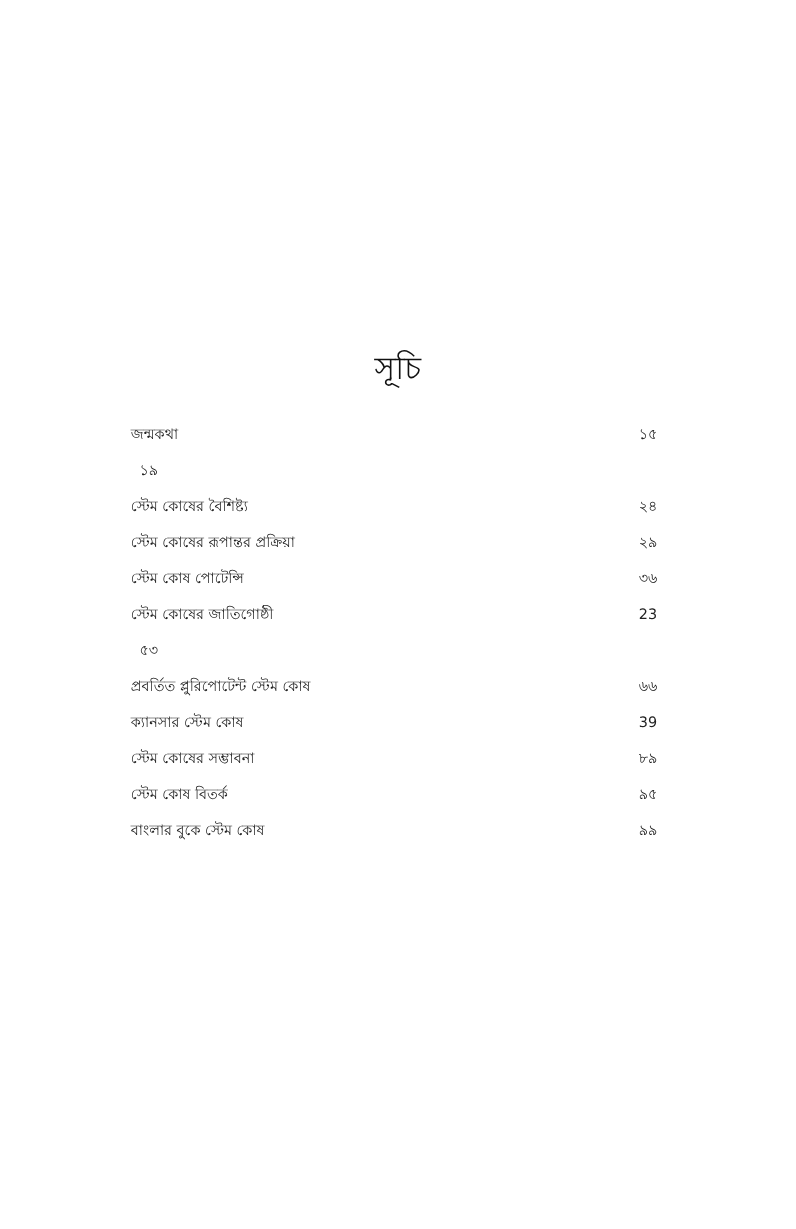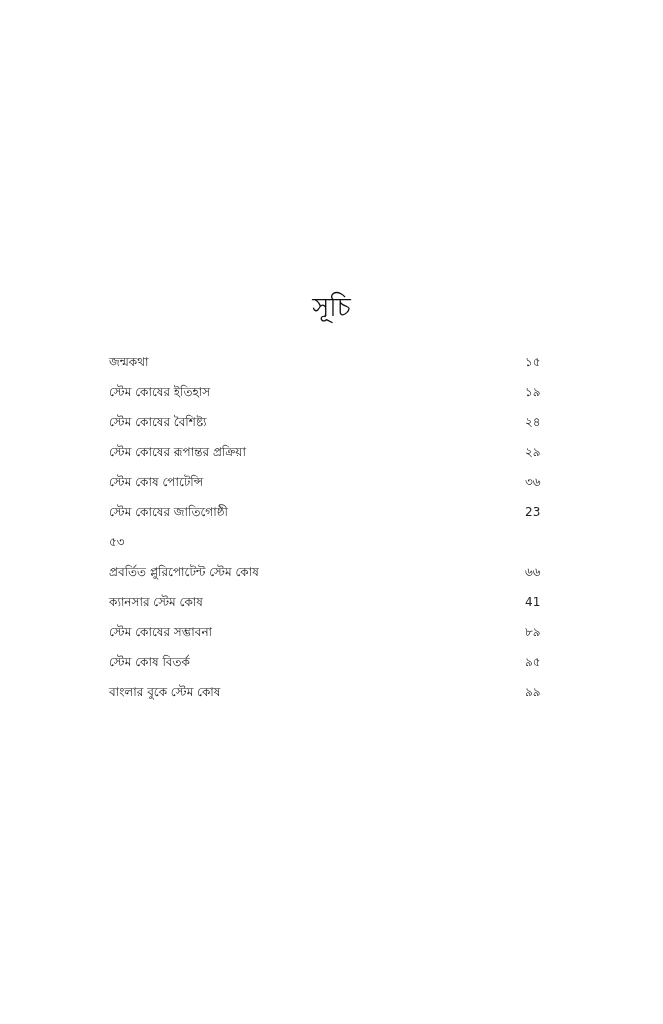--- a/index.html
+++ b/index.html
@@ -23,21 +23,20 @@
     }
     .toc-title {
       position: absolute;
       top: 288px;
       left: 0;
       width: 663px;
       text-align: center;
       font-size: 26px;
       line-height: 40px;
       color: #111;
-      font-family: Liberation Serif, serif;
     }
     .toc-list {
       position: absolute;
       top: 347px;
       left: 109px;
       width: 446px;
       margin: 0;
       padding: 0;
       list-style: none;
     }
@@ -48,37 +47,36 @@
       height: 30px;
       font-size: 12px;
       line-height: 30px;
       color: #222;
     }
     .toc-label {
       white-space: nowrap;
     }
     .toc-page {
       white-space: nowrap;
-      text-align: left;
+      text-align: center;
       min-width: 30px;
     }
   </style>
 </head>
 <body>
 
 <div class="page">
   <div class="toc-title">সূচি</div>
 
   <ul class="toc-list">
     <li class="toc-entry">
       <span class="toc-label">জন্মকথা</span>
       <span class="toc-page">১৫</span>
     </li>
     <li class="toc-entry">
-      <span class="toc-label">স্টেম কোষের ইতিহাস</span>
       <span class="toc-page">১৯</span>
     </li>
     <li class="toc-entry">
       <span class="toc-label">স্টেম কোষের বৈশিষ্ট্য</span>
       <span class="toc-page">২৪</span>
     </li>
     <li class="toc-entry">
       <span class="toc-label">স্টেম কোষের রূপান্তর প্রক্রিয়া</span>
       <span class="toc-page">২৯</span>
     </li>
@@ -92,21 +90,21 @@
     </li>
     <li class="toc-entry">
       <span class="toc-page">৫৩</span>
     </li>
     <li class="toc-entry">
       <span class="toc-label">প্রবর্তিত প্লুরিপোটেন্ট স্টেম কোষ</span>
       <span class="toc-page">৬৬</span>
     </li>
     <li class="toc-entry">
       <span class="toc-label">ক্যানসার স্টেম কোষ</span>
-      <span class="toc-page">41</span>
+      <span class="toc-page">39</span>
     </li>
     <li class="toc-entry">
       <span class="toc-label">স্টেম কোষের সম্ভাবনা</span>
       <span class="toc-page">৮৯</span>
     </li>
     <li class="toc-entry">
       <span class="toc-label">স্টেম কোষ বিতর্ক</span>
       <span class="toc-page">৯৫</span>
     </li>
     <li class="toc-entry">

